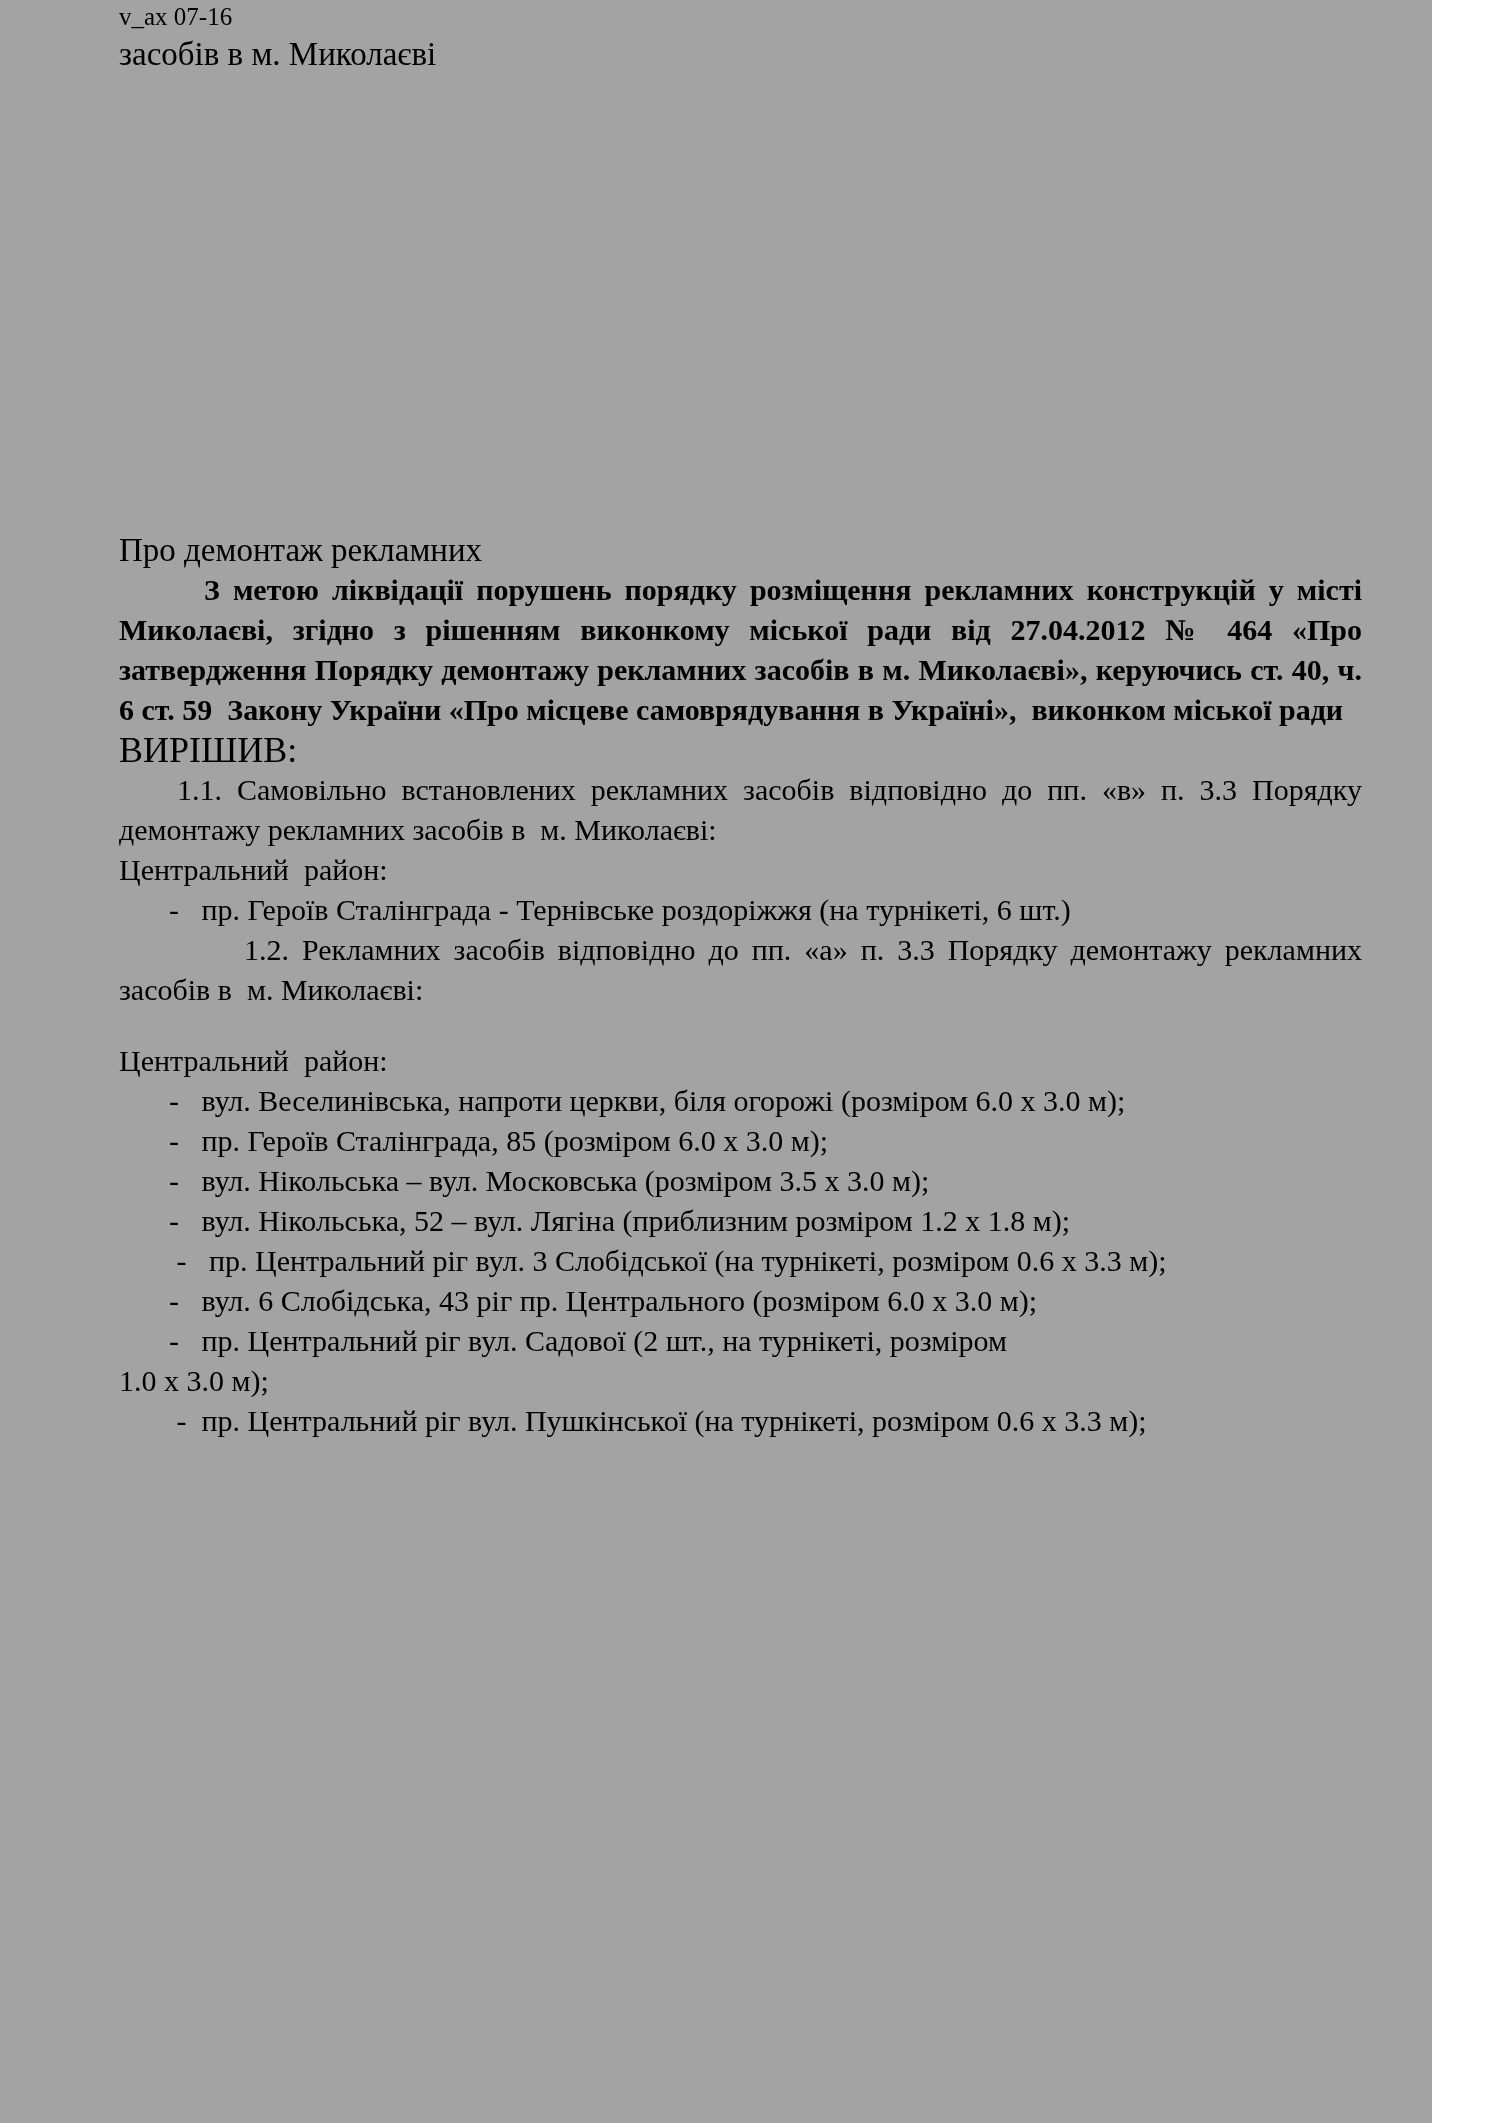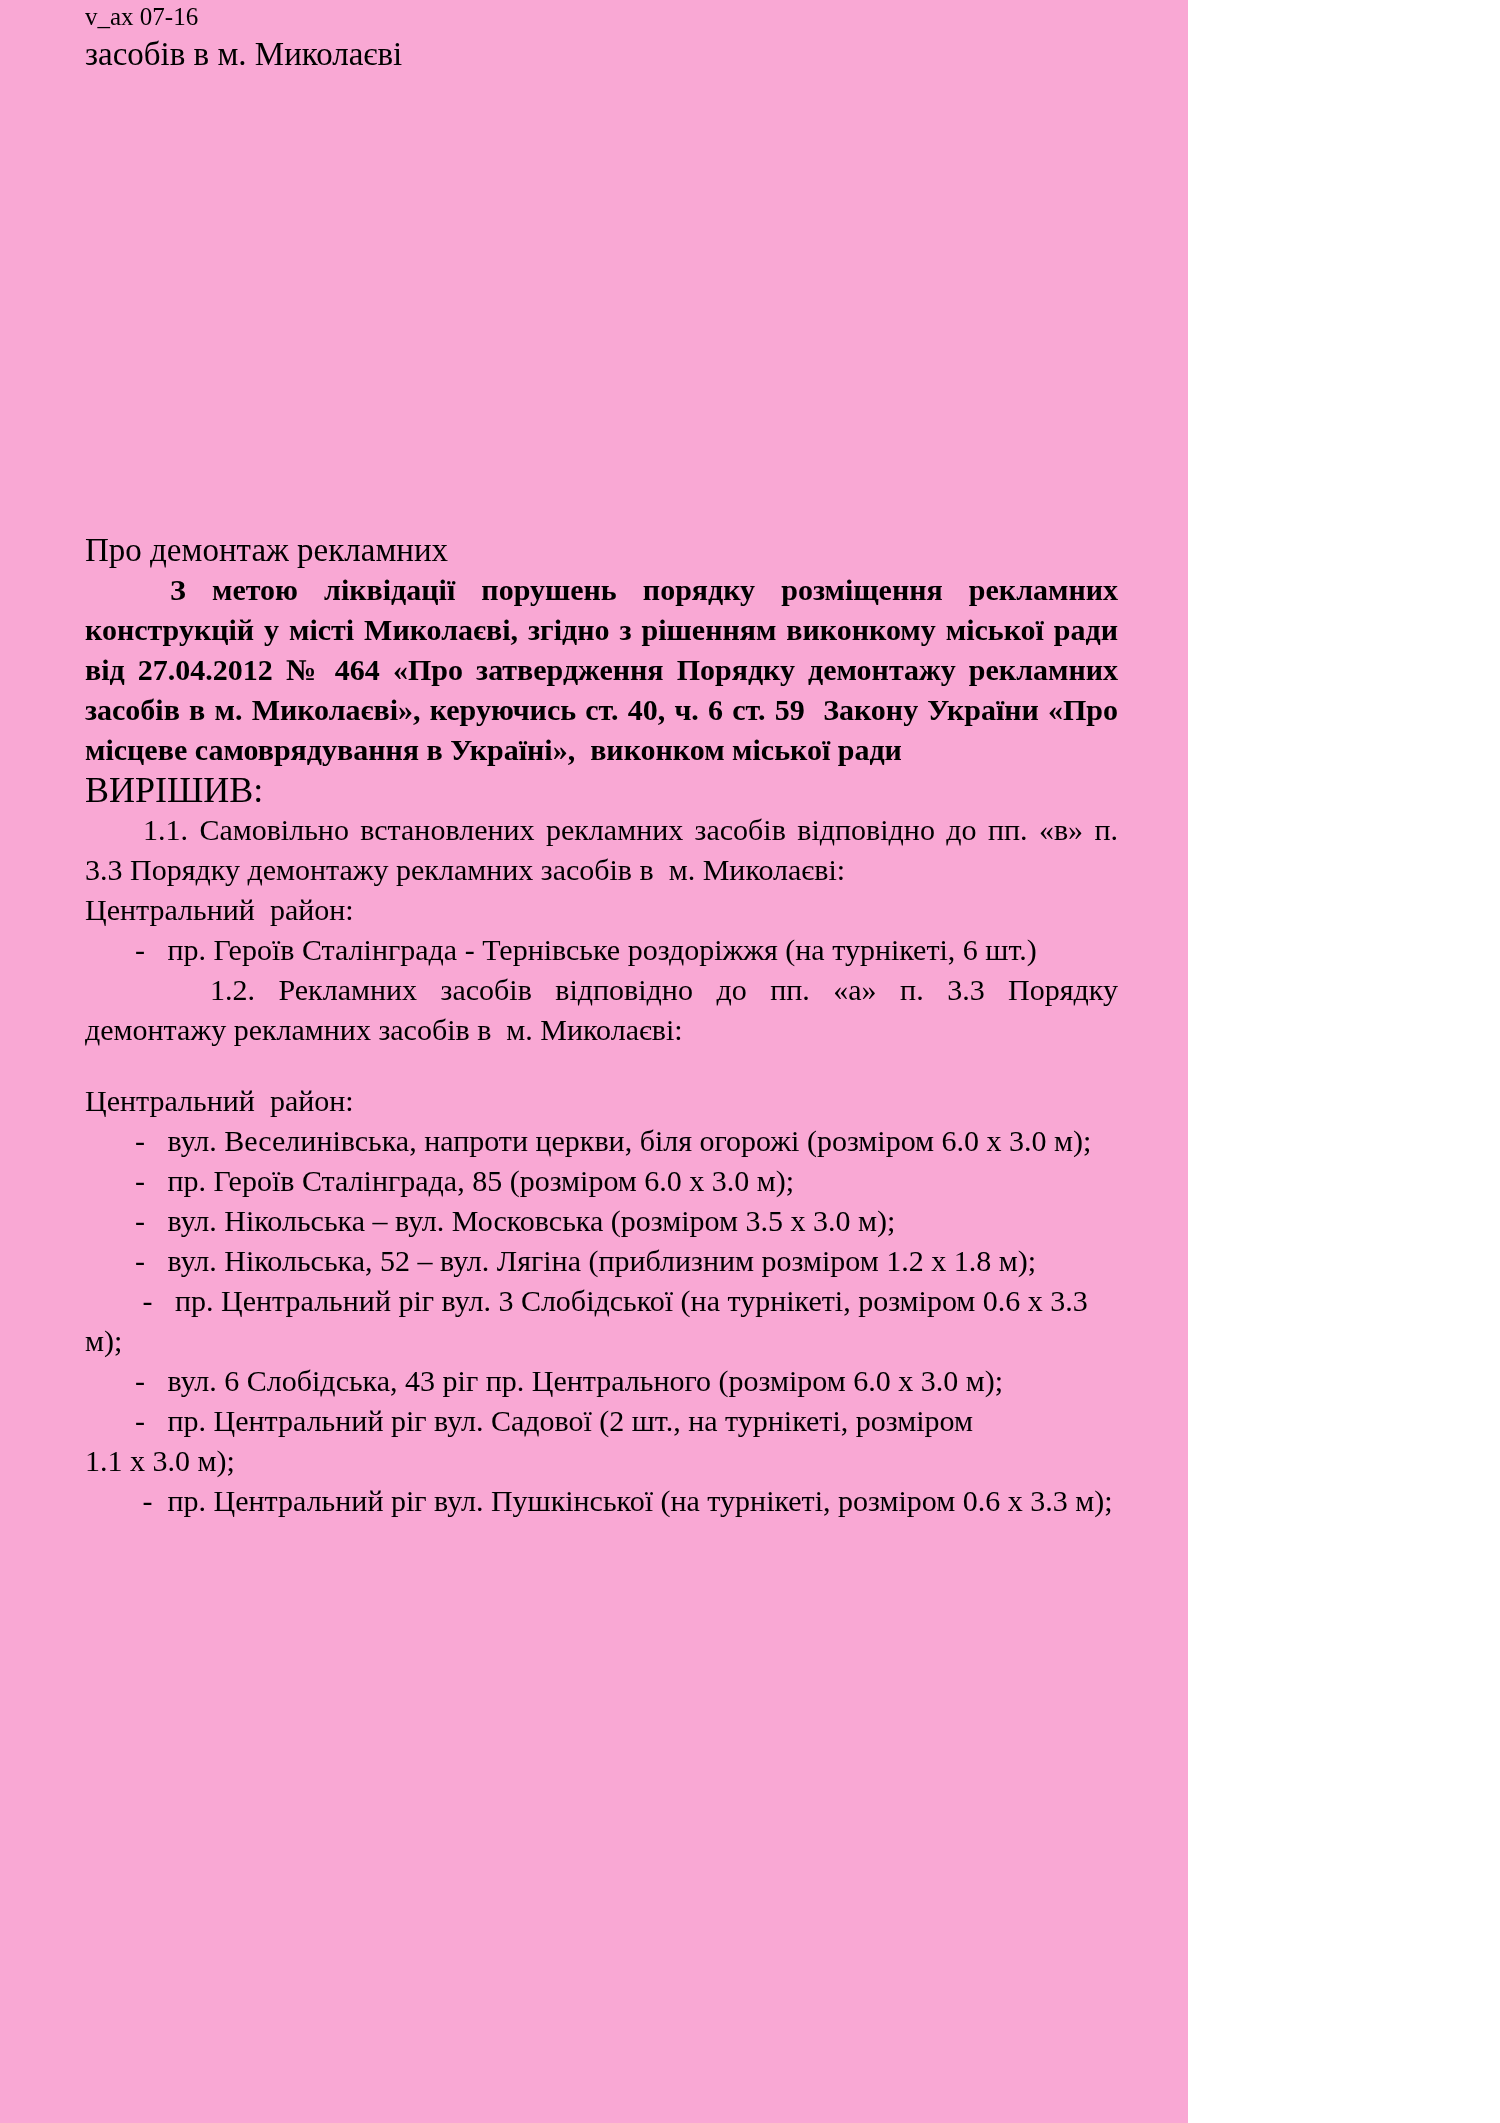--- a/index.html
+++ b/index.html
@@ -2,25 +2,25 @@
 <html lang="uk"><head>
 <meta charset="utf-8">
 <style>
   html, body {
     margin: 0;
     padding: 0;
     background: #ffffff;
   }
   .page {
     position: relative;
-    width: 1188px;
+    width: 1432px;
     height: 2123px;
     box-sizing: border-box;
-    padding: 0 70px 0 85px;
-    background: #f9a8d4;
+    padding: 0 70px 0 119px;
+    background: #a3a3a3;
     color: #000000;
     font-family: "Liberation Serif", "DejaVu Serif", serif;
     overflow: hidden;
     display: flow-root;
   }
   .page p { margin: 0; }
 
   .doc-code {
     margin-top: 160px;
     font-size: 25px;
@@ -94,17 +94,17 @@
   <p class="district-heading second">Центральний&nbsp; район:</p>
 
   <div class="street-list">
       <p class="list-item">-   вул. Веселинівська, напроти церкви, біля огорожі (розміром 6.0 х 3.0 м);</p>
       <p class="list-item">-   пр. Героїв Сталінграда, 85 (розміром 6.0 х 3.0 м);</p>
       <p class="list-item">-   вул. Нікольська – вул. Московська (розміром 3.5 х 3.0 м);</p>
       <p class="list-item">-   вул. Нікольська, 52 – вул. Лягіна (приблизним розміром 1.2 х 1.8 м);</p>
       <p class="list-item"> -   пр. Центральний ріг вул. 3 Слобідської (на турнікеті, розміром 0.6 х 3.3 м);</p>
       <p class="list-item">-   вул. 6 Слобідська, 43 ріг пр. Центрального (розміром 6.0 х 3.0 м);</p>
       <p class="list-item">-   пр. Центральний ріг вул. Садової (2 шт., на турнікеті, розміром
-1.1 х 3.0 м);</p>
+1.0 х 3.0 м);</p>
       <p class="list-item"> -  пр. Центральний ріг вул. Пушкінської (на турнікеті, розміром 0.6 х 3.3 м);</p>
     </div>
 
 </div>
 
 </body></html>

